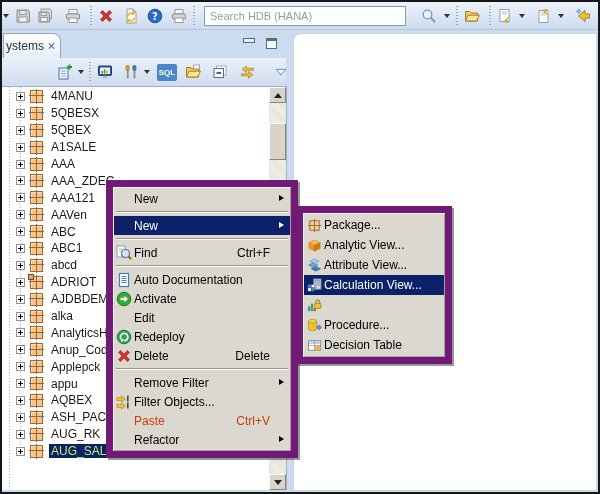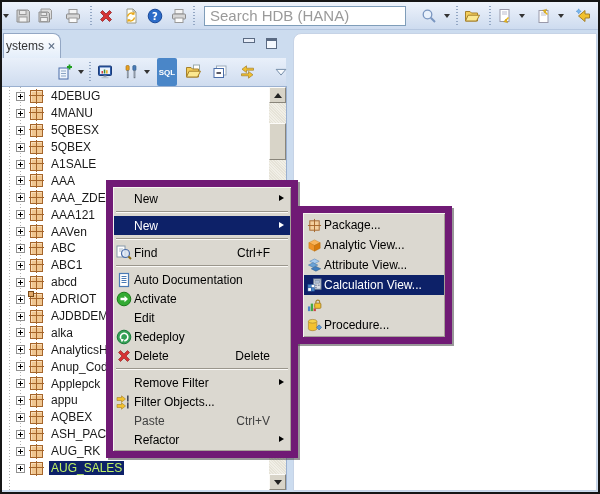--- a/index.html
+++ b/index.html
@@ -15,21 +15,21 @@
     border-bottom:1px solid #b6c7e0;
     display:flex; align-items:center; }
   .tbtn { width:22px; height:22px; display:flex; align-items:center;
     justify-content:center; flex:none; }
   .caret { width:0; height:0; border-left:3.5px solid transparent;
     border-right:3.5px solid transparent; border-top:4px solid #333; flex:none; }
   .tsep { width:2px; height:20px; margin:0 3px; flex:none;
     background-image:repeating-linear-gradient(to bottom,#93a7c4 0 1px,transparent 1px 3px); }
   .searchbox { width:202px; height:20px; margin:0 4px 0 6px; flex:none;
     border:1px solid #7f9db9; background:#fff; padding:0 5px;
-    font-family:"Liberation Sans",sans-serif; font-size:15px; color:#444; }
+    font-family:"Liberation Sans",sans-serif; font-size:11px; color:#444; }
   .searchbox::placeholder { color:#9a9a9a; }
 
   
   .workbench { position:absolute; left:0; top:28px; right:0; bottom:0;
     background:#ccdcef; }
   .editor { position:absolute; left:291px; top:3px; right:1px; bottom:1px;
     background:#fff; border:1px solid #c6d3e6; border-radius:8px 0 0 0; }
 
   
   .panel { position:absolute; left:0; top:1px; width:289px; bottom:2px; }
@@ -42,21 +42,21 @@
   .minmax { position:absolute; right:14px; top:7px; display:flex; gap:12px; }
   .btn-min { width:11px; height:9px; position:relative; }
   .btn-min::after { content:""; position:absolute; left:0; top:0; width:10px;
     height:3px; background:#e8eef8; border:1px solid #5a6a82; }
   .btn-max { width:11px; height:11px; border:1px solid #5a6a82;
     border-top:3px solid #5a6a82; background:#f4f8fd; }
 
   .ptoolbar { position:absolute; left:0; top:27px; right:5px; height:28px;
     background:linear-gradient(#e9f0fa,#cfdcef);
     display:flex; align-items:center; padding-left:52px; }
-  .sql-badge { min-width:20px; height:28px; background:#4a86c8; color:#fff;
+  .sql-badge { min-width:20px; height:17px; background:#4a86c8; color:#fff;
     border-radius:2px; font-size:8px; font-weight:bold; display:flex;
     align-items:center; justify-content:center; padding:0 2px; }
 
   
   .tree { position:absolute; left:0; top:55px; right:4px; bottom:0;
     background:#fff; border-top:1px solid #9ab0d0; border-right:1px solid #9ab0d0;
     overflow:hidden; }
   .tree::before { content:""; position:absolute; left:7px; top:0; bottom:0; width:1px;
     background-image:repeating-linear-gradient(to bottom,#b0b0b0 0 1px,transparent 1px 3px); }
   .tree::after { content:""; position:absolute; left:18px; top:0; bottom:40px; width:1px;
@@ -108,21 +108,21 @@
     padding:0 4px 0 2px; color:#000; }
   .sub .mi { height:20px; }
   .mi-icon { width:16px; height:16px; margin-right:2px; flex:none;
     display:flex; align-items:center; justify-content:center; }
   .mi-label { font-size:12px; white-space:nowrap; }
   .mi-short { margin-left:auto; margin-right:16px; font-size:12px; }
   .mi-arrow { position:absolute; right:6px; top:50%; margin-top:-3.5px;
     width:0; height:0; border:3.5px solid transparent;
     border-left:5px solid currentColor; border-right:none; }
   .mi.hl { background:#0d2168; color:#fff; }
-  .mi.dis { color:#404040; }
+  .mi.dis { color:#c2410c; }
   .msep { height:2px; border-top:1px solid #9a968c; border-bottom:1px solid #fbfaf7;
     margin:3px 2px; }
   svg { display:block; }
 </style>
 </head>
 <body>
 
 <div class="frame">
 <div class="app">
 
@@ -304,25 +304,20 @@
                 <path d="M2.5 5h11L8 11.5z" fill="#f6f9fc" stroke="#66809e"></path>
               </svg>
             </span>
       </div>
 
       <div class="tree">
         <div class="rows">
           <div class="trow">
                 <span class="exp"></span>
                 <span class="pkg"></span>
-                <span class="tlab">4DEBUG</span>
-              </div>
-          <div class="trow">
-                <span class="exp"></span>
-                <span class="pkg"></span>
                 <span class="tlab">4MANU</span>
               </div>
           <div class="trow">
                 <span class="exp"></span>
                 <span class="pkg"></span>
                 <span class="tlab">5QBESX</span>
               </div>
           <div class="trow">
                 <span class="exp"></span>
                 <span class="pkg"></span>
@@ -603,16 +598,28 @@
     <div class="mi">
           <span class="mi-icon">
             <svg width="15" height="15" viewBox="0 0 16 16">
               <path d="M1.5 3.5v8c0 1.1 2 2 4.5 2s4.5-.9 4.5-2v-8" fill="#f2c12e" stroke="#a5802a" stroke-width="0.7"></path>
               <ellipse cx="6" cy="3.5" rx="4.5" ry="2" fill="#f6d34a" stroke="#a5802a" stroke-width="0.7"></ellipse>
               <path d="M12.9 7.3l2.7 2.7-2.7 2.7-2.7-2.7z" fill="#5b9bd5" stroke="#2a5a9a" stroke-width="0.6"></path>
             </svg>
           </span>
           <span class="mi-label">Procedure...</span>
         </div>
+    <div class="mi">
+          <span class="mi-icon">
+            <svg width="15" height="15" viewBox="0 0 16 16">
+              <rect x="1.5" y="3" width="13" height="10" fill="#fff" stroke="#7a8a9a"></rect>
+              <rect x="1.5" y="3" width="13" height="2.5" fill="#c8d8ec" stroke="#7a8a9a" stroke-width="0.5"></rect>
+              <line x1="8" y1="3" x2="8" y2="13" stroke="#7a8a9a" stroke-width="0.7"></line>
+              <line x1="1.5" y1="8" x2="14.5" y2="8" stroke="#7a8a9a" stroke-width="0.7"></line>
+              <rect x="8.2" y="8.2" width="6" height="4.5" fill="#f0b050"></rect>
+            </svg>
+          </span>
+          <span class="mi-label">Decision Table</span>
+        </div>
   </div>
 
 </div>
 </div>
 
 </body></html>

